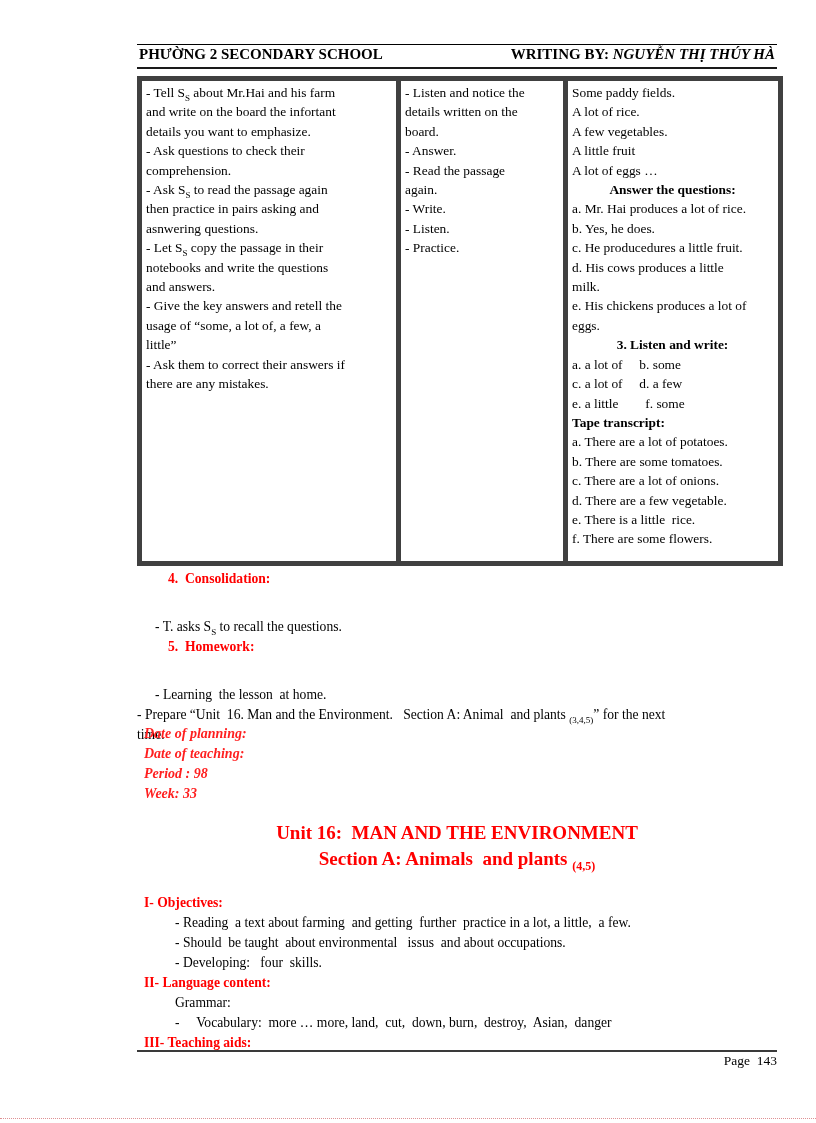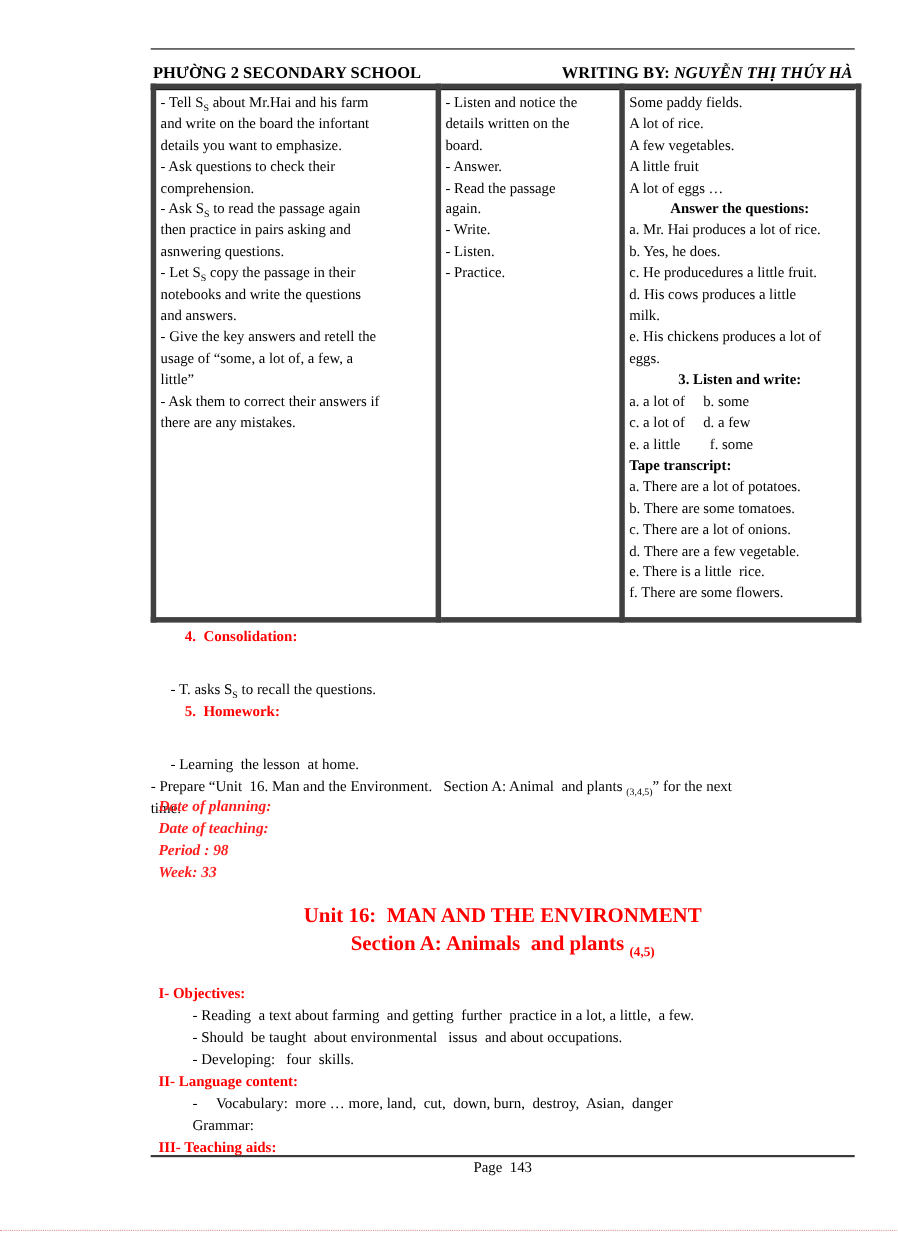--- a/index.html
+++ b/index.html
@@ -7,21 +7,21 @@
     position:relative; width:816px; height:1123px; background:#ffffff;
     font-family:"Liberation Serif","DejaVu Serif",serif; color:#000;
     overflow:hidden;
   }
   .prewrap { white-space:pre-wrap; }
   sub.ss { font-size:9px; line-height:0; }
   
   .doc-header {
     position:absolute; left:137px; top:44px; width:640px;
     border-top:1px solid #000; border-bottom:2.5px solid #1a1a1a;
-    padding:14px 2px 4px 2px; display:flex; justify-content:space-between;
+    padding:1px 2px 4px 2px; display:flex; justify-content:space-between;
     font-weight:bold; font-size:15px; box-sizing:border-box;
   }
   .doc-header .author { font-style:italic; }
   
   .tbl-wrap { position:absolute; left:137px; top:76px; }
   table.lesson { border-collapse:collapse; table-layout:fixed; width:641px; }
   table.lesson td {
     border:5px solid #404040; vertical-align:top; padding:2px 5px 2px 4px;
     font-size:13.4px; line-height:19.4px; height:485px; box-sizing:border-box;
   }
@@ -47,21 +47,21 @@
     color:#ff0000; font-weight:bold; font-size:19px; line-height:26px;
   }
   .doc-title sub.ss { font-size:12px;text-align:right; }
   .sec-objectives { top:893px; left:144px; width:640px; }
   .footer-line {
     position:absolute; left:137px; top:1050px; width:640px;
     border-top:2px solid #3a3a3a; height:0;
   }
   .page-num {
     position:absolute; left:137px; top:1053px; width:640px;
-    text-align:center; font-size:13.5px;
+    text-align:right; font-size:13.5px;
   }
   .page-break-dots {
     position:absolute; left:0; bottom:4px; width:816px; height:0;
     border-top:1px dotted #df9093;
   }
 </style>
 </head>
 <body>
 
 <div class="page">
@@ -155,22 +155,22 @@
     <div class="prewrap">Unit 16:  MAN AND THE ENVIRONMENT</div>
     <div><span class="prewrap">Section A: Animals  and plants </span><sub class="ss">(4,5)</sub></div>
   </div>
 
   <div class="sec sec-objectives">
     <div class="red-h">I- Objectives:</div>
     <div class="ind31 prewrap">- Reading  a text about farming  and getting  further  practice in a lot, a little,  a few.
 - Should  be taught  about environmental   issus  and about occupations.
 - Developing:   four  skills.</div>
     <div class="red-h">II- Language content:</div>
+    <div class="ind31">Grammar:</div>
     <div class="ind31 prewrap">-     Vocabulary:  more … more, land,  cut,  down, burn,  destroy,  Asian,  danger</div>
-    <div class="ind31">Grammar:</div>
     <div class="red-h">III- Teaching aids:</div>
   </div>
 
   <div class="footer-line"></div>
   <div class="page-num prewrap">Page  143</div>
   <div class="page-break-dots"></div>
 
 </div>
 
 </body></html>

